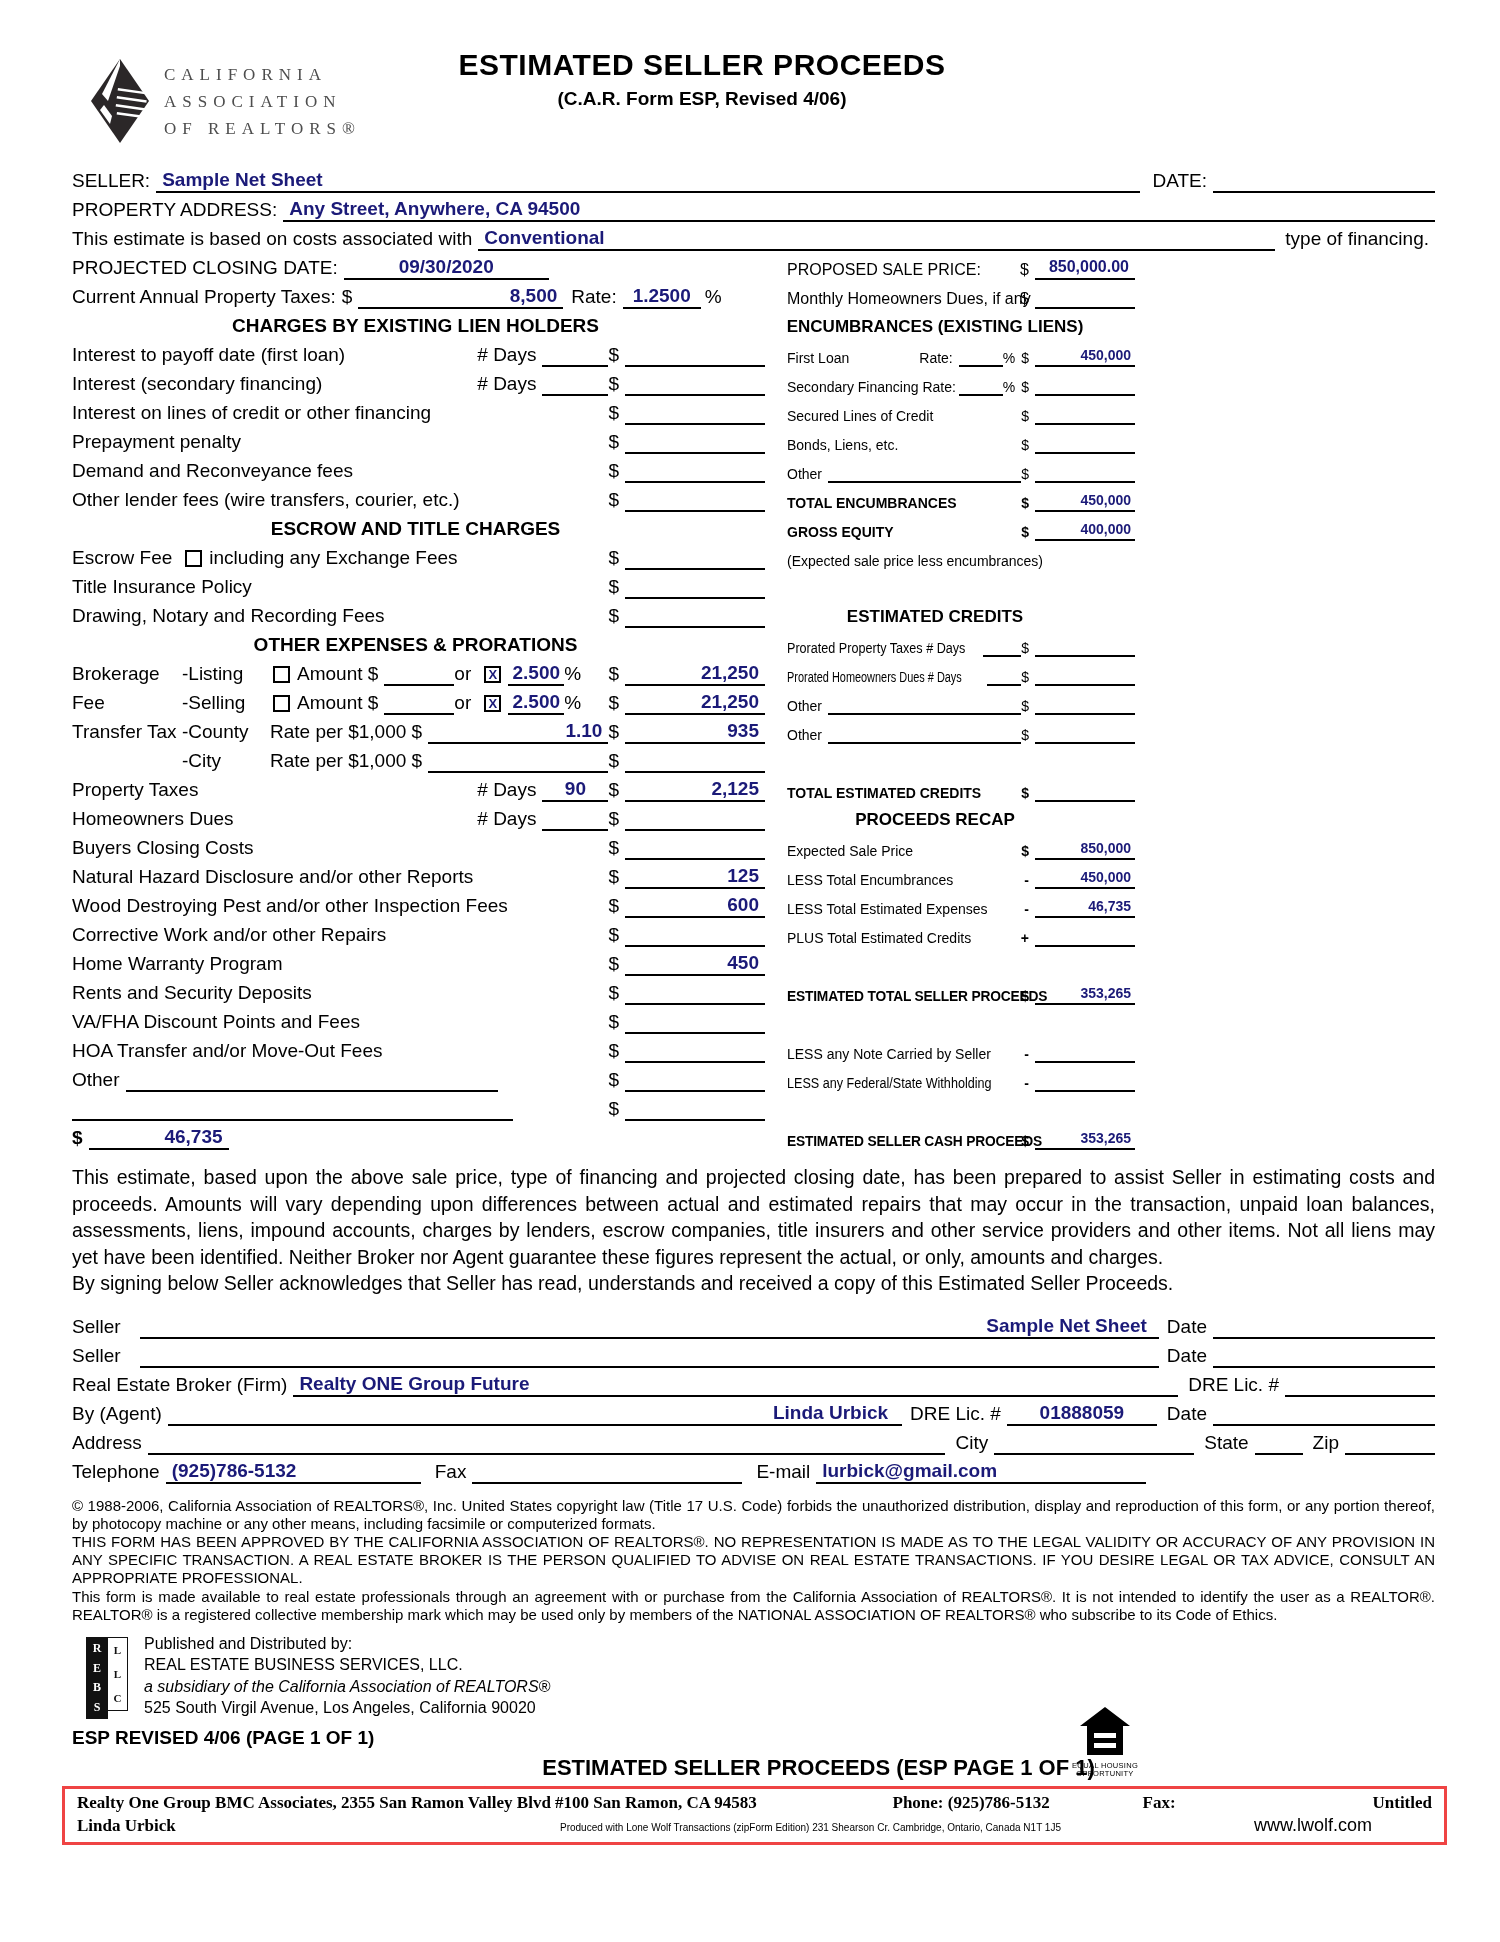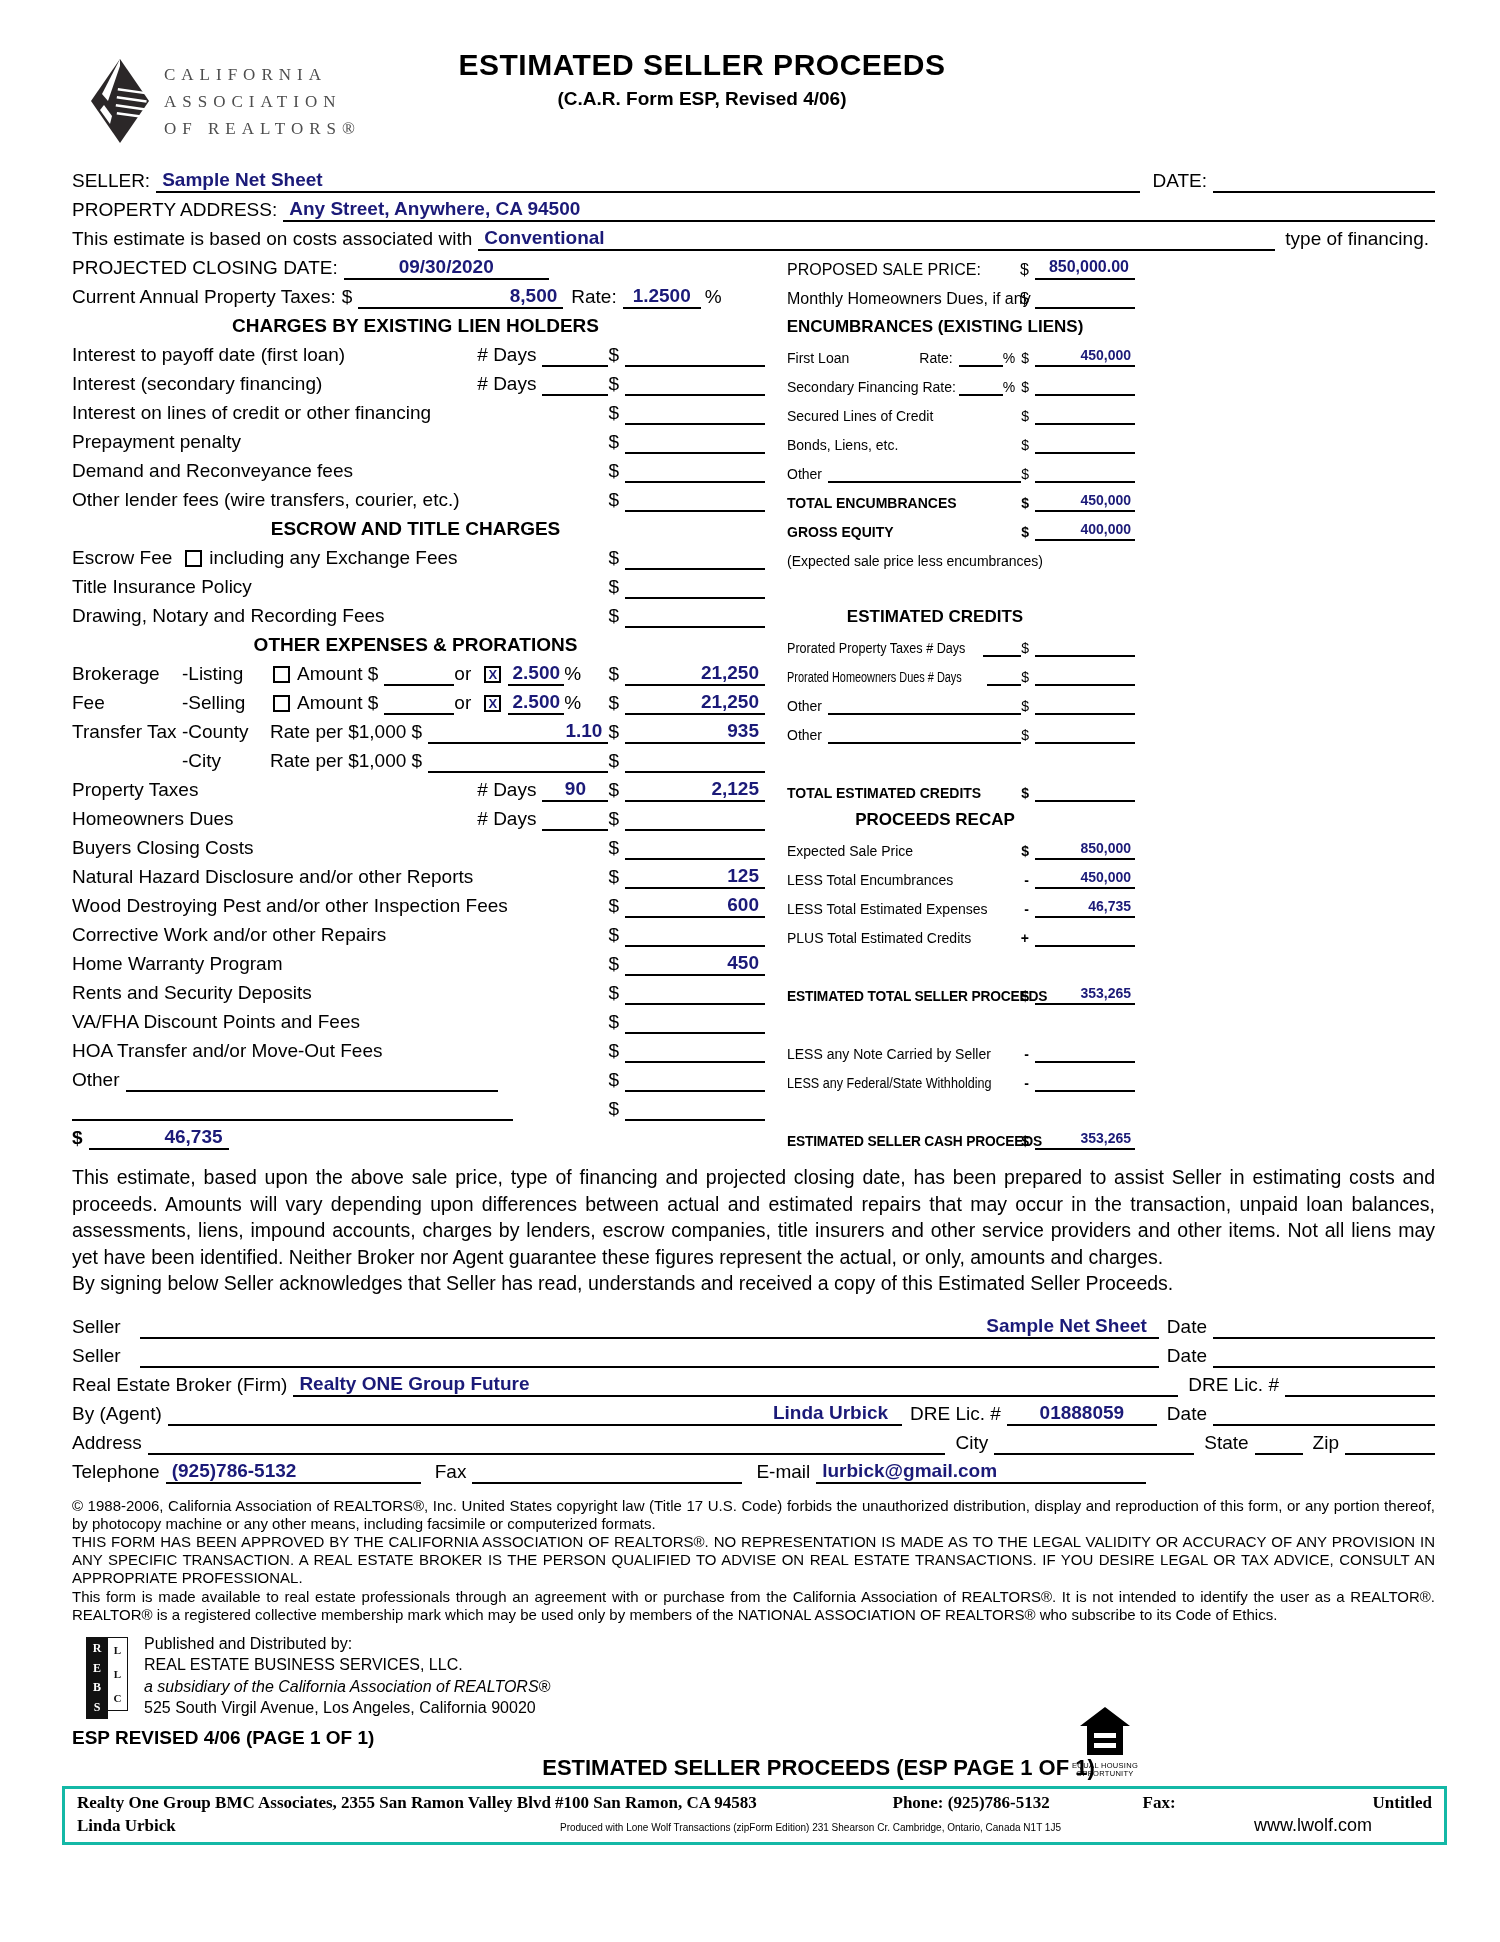--- a/index.html
+++ b/index.html
@@ -74,21 +74,21 @@
             justify-content:space-between;padding:4px 0;height:74px;font:700 12px "Liberation Serif",serif;}
   .rebs .c2{width:20px;border:1.5px solid #111;border-left:none;display:flex;flex-direction:column;align-items:center;
             justify-content:space-around;height:74px;font:700 11px "Liberation Serif",serif;color:#111;box-sizing:border-box;}
   .pub-text{font-size:16px;line-height:21.5px;}
   .pub-text .it{font-style:italic;}
 
   .esp-rev{margin-top:8px;font-size:19px;font-weight:700;}
   .page-foot-title{margin-top:6px;font-size:22px;font-weight:700;text-align:center;padding-left:130px;}
 
   
-  .fbox{margin-top:5px;margin-left:-10px;width:1385px;border:3px solid #14b8a6;box-sizing:border-box;padding:4px 12px 6px 12px;}
+  .fbox{margin-top:5px;margin-left:-10px;width:1385px;border:3px solid #ef4444;box-sizing:border-box;padding:4px 12px 6px 12px;}
   .fbox .r1{display:flex;align-items:baseline;font-family:"Liberation Serif",serif;font-weight:700;font-size:17px;}
   .fbox .r1 .firm{flex:1 1 auto;}
   .fbox .r1 .ph{width:250px;}
   .fbox .r1 .fx{width:230px;}
   .fbox .r2{display:flex;align-items:baseline;margin-top:2px;}
   .fbox .r2 .agent{width:300px;font-family:"Liberation Serif",serif;font-weight:700;font-size:17px;}
   .fbox .r2 .produced{flex:1 1 auto;text-align:center;font-size:10px;}
   .fbox .r2 .site{font-size:18px;margin-left:10px;margin-right:60px;}
 
   

